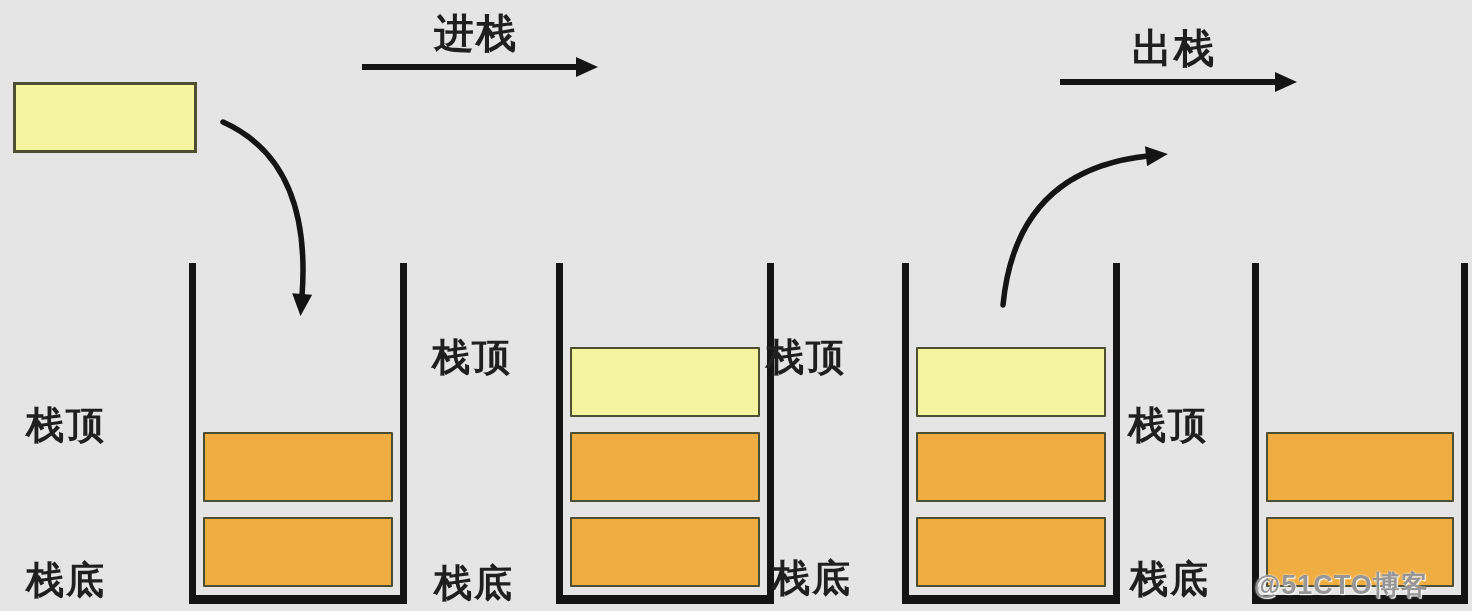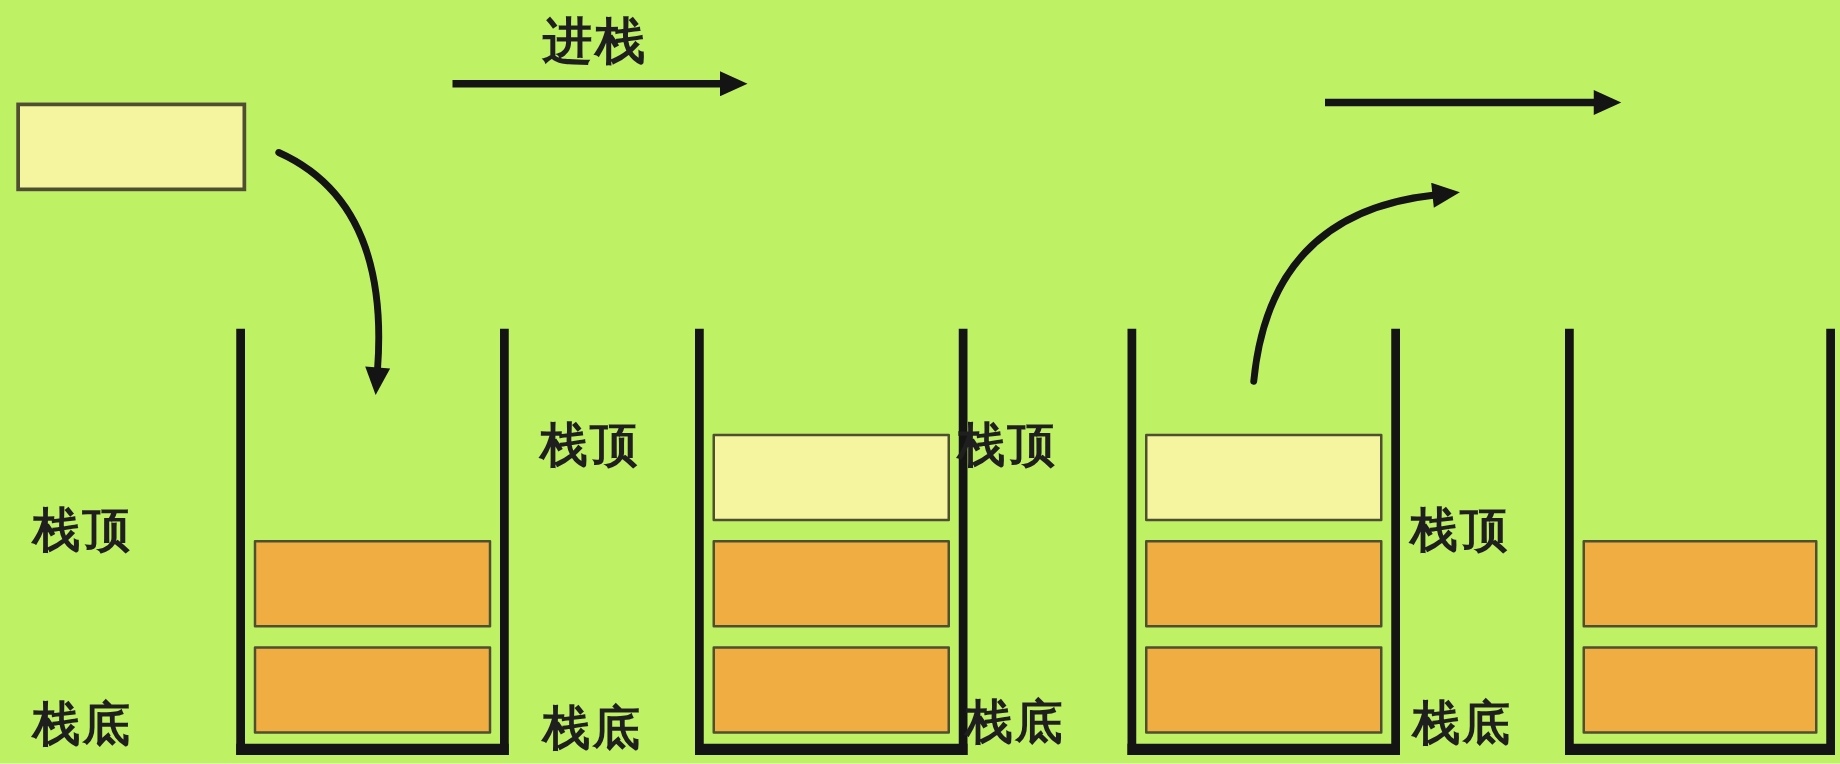--- a/index.html
+++ b/index.html
@@ -78,25 +78,26 @@
     color: rgba(128,128,128,0.82);
     text-shadow: 0 0 2px #ffffff, 1px 1px 1px #ffffff;
     letter-spacing: 1px;
     white-space: nowrap;
     z-index: 5;
   }
 </style>
 </head>
 <body>
 
-<div id="canvas" style="background: #bef264;">
+<div id="canvas" style="background: #e5e5e5;">
 
   <div id="floating-block" style="background: rgb(245, 245, 160);"></div>
 
   <div class="op-label" style="left:406px; top:9px;">进栈</div>
+  <div class="op-label" style="left:1104px; top:24px;">出栈</div>
 
   <svg id="arrow-layer" viewBox="0 0 1472 611" xmlns="http://www.w3.org/2000/svg">
     <defs>
       <marker id="ah" markerUnits="userSpaceOnUse" markerWidth="24" markerHeight="20" viewBox="0 0 22 20" refX="2" refY="10" orient="auto">
         <path d="M0,0 L22,10 L0,20 Z" fill="#141414"></path>
       </marker>
     </defs>
     <path d="M 362 67 H 578" stroke="#141414" stroke-width="6" fill="none" marker-end="url(#ah)"></path>
     <path d="M 1060 82 H 1277" stroke="#141414" stroke-width="6" fill="none" marker-end="url(#ah)"></path>
     <path d="M 223 122 Q 312 162 302 296" stroke="#141414" stroke-width="5.5" fill="none" stroke-linecap="round" marker-end="url(#ah)"></path>
@@ -126,14 +127,15 @@
   <div class="label" style="left:766px; top:334px;">栈顶</div>
   <div class="label" style="left:772px; top:555px;">栈底</div>
 
   <div class="stack" style="left:1252px; width:202px;">
     <div class="block b-mid" style="background: rgb(240, 174, 66);"></div>
     <div class="block b-bottom" style="background: rgb(240, 174, 66);"></div>
   </div>
   <div class="label" style="left:1128px; top:402px;">栈顶</div>
   <div class="label" style="left:1130px; top:556px;">栈底</div>
 
+  <div id="watermark">@51CTO博客</div>
 
 </div>
 
 </body></html>

